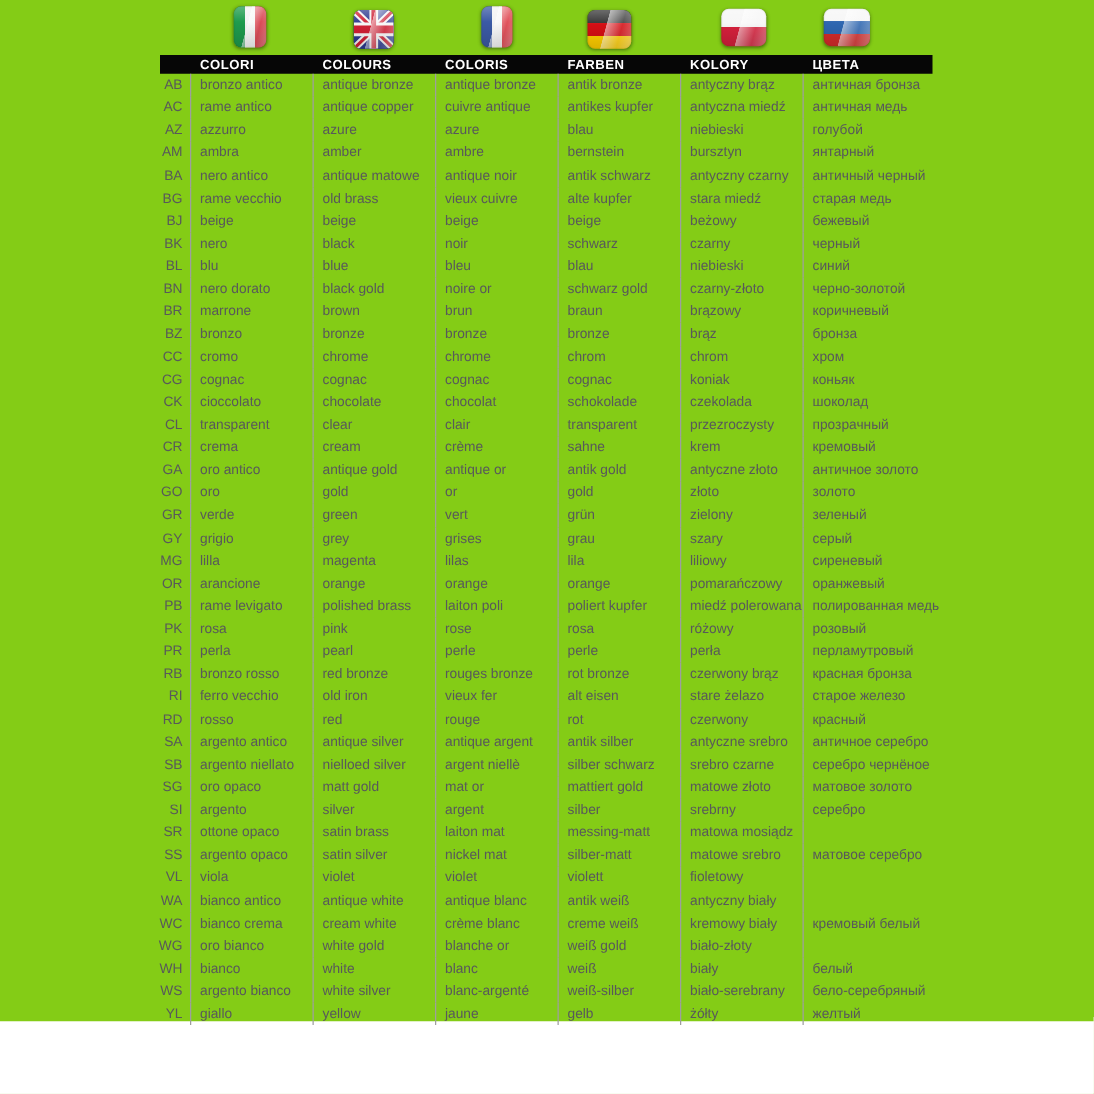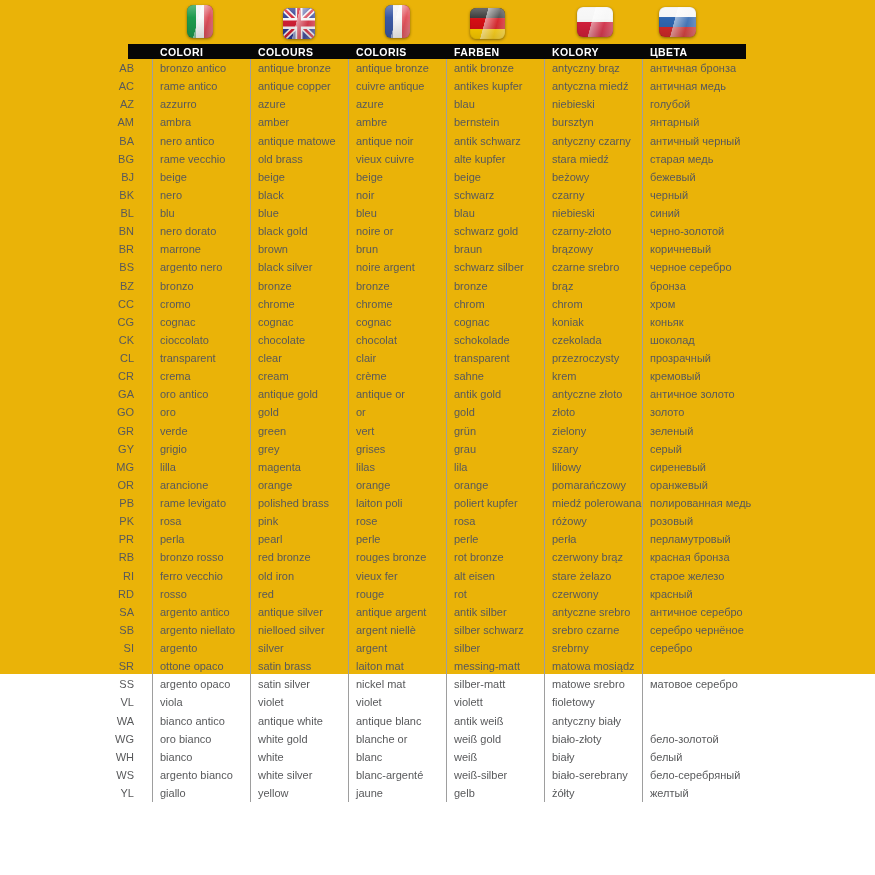--- a/index.html
+++ b/index.html
@@ -1,18 +1,18 @@
 <!DOCTYPE html>
 <html><head>
 <meta charset="utf-8">
 <style>
   * { margin:0; padding:0; box-sizing:border-box; }
   html,body { width:875px; height:875px; background:#ffffff; overflow:hidden;
               font-family:"Liberation Sans","DejaVu Sans",sans-serif; }
-  .sheet { position:relative; width:875px; height:674px; background:#eab308; }
+  .sheet { position:relative; width:875px; height:817px; background:#84cc16; }
 
   
   .flag { position:absolute; border-radius:6px; overflow:hidden;
           box-shadow:0 1px 3px rgba(0,0,0,.45), inset 0 0 1px rgba(0,0,0,.4); }
   .flag::after { content:""; position:absolute; inset:0; border-radius:inherit;
           background:linear-gradient(105deg, rgba(255,255,255,0) 42%,
                      rgba(255,255,255,.55) 43%, rgba(255,255,255,.12) 72%,
                      rgba(255,255,255,.38) 100%); }
   .flag::before { content:""; position:absolute; inset:0; border-radius:inherit;
           background:linear-gradient(to bottom, rgba(255,255,255,.28), rgba(255,255,255,0) 38%,
@@ -38,21 +38,21 @@
   .hcell { display:flex; align-items:center; padding-left:7px; color:#ffffff;
            font-size:10.5px; font-weight:bold; letter-spacing:.4px; white-space:nowrap; }
 
   
   .table-wrap { position:absolute; left:128px; top:59px; width:747px; height:816px; }
   .trow { display:grid; grid-template-columns:25px 98px 98px 98px 98px 98px auto;
           height:calc(816px / 45); }
   .cell { display:flex; align-items:center; padding-left:7px; font-size:11px;
           color:#58595b; white-space:nowrap; border-right:0; }
   .trow .cell:nth-child(-n+6) { border-right:1px solid #9e9e9e; }
-  .cell.code { justify-content:flex-end; padding-left:0; padding-right:18px;text-align:center; }
+  .cell.code { justify-content:flex-end; padding-left:0; padding-right:6px;text-align:center; }
 </style>
 </head>
 <body>
 
 <div class="sheet">
 
   <div class="flag flag-it"></div>
   <div class="flag flag-uk">
     <svg viewBox="0 0 60 36" preserveAspectRatio="none">
       <rect width="60" height="36" fill="#2b3990"></rect>
@@ -171,29 +171,20 @@
       <div class="trow">
         <div class="cell code">BR</div>
         <div class="cell">marrone</div>
         <div class="cell">brown</div>
         <div class="cell">brun</div>
         <div class="cell">braun</div>
         <div class="cell">brązowy</div>
         <div class="cell">коричневый</div>
       </div>
       <div class="trow">
-        <div class="cell code">BS</div>
-        <div class="cell">argento nero</div>
-        <div class="cell">black silver</div>
-        <div class="cell">noire argent</div>
-        <div class="cell">schwarz silber</div>
-        <div class="cell">czarne srebro</div>
-        <div class="cell">черное серебро</div>
-      </div>
-      <div class="trow">
         <div class="cell code">BZ</div>
         <div class="cell">bronzo</div>
         <div class="cell">bronze</div>
         <div class="cell">bronze</div>
         <div class="cell">bronze</div>
         <div class="cell">brąz</div>
         <div class="cell">бронза</div>
       </div>
       <div class="trow">
         <div class="cell code">CC</div>
@@ -360,20 +351,29 @@
       <div class="trow">
         <div class="cell code">SB</div>
         <div class="cell">argento niellato</div>
         <div class="cell">nielloed silver</div>
         <div class="cell">argent niellè</div>
         <div class="cell">silber schwarz</div>
         <div class="cell">srebro czarne</div>
         <div class="cell">серебро чернёное</div>
       </div>
       <div class="trow">
+        <div class="cell code">SG</div>
+        <div class="cell">oro opaco</div>
+        <div class="cell">matt gold</div>
+        <div class="cell">mat or</div>
+        <div class="cell">mattiert gold</div>
+        <div class="cell">matowe złoto</div>
+        <div class="cell">матовое золото</div>
+      </div>
+      <div class="trow">
         <div class="cell code">SI</div>
         <div class="cell">argento</div>
         <div class="cell">silver</div>
         <div class="cell">argent</div>
         <div class="cell">silber</div>
         <div class="cell">srebrny</div>
         <div class="cell">серебро</div>
       </div>
       <div class="trow">
         <div class="cell code">SR</div>
@@ -402,27 +402,35 @@
       </div>
       <div class="trow">
         <div class="cell code">WA</div>
         <div class="cell">bianco antico</div>
         <div class="cell">antique white</div>
         <div class="cell">antique blanc</div>
         <div class="cell">antik weiß</div>
         <div class="cell">antyczny biały</div>
       </div>
       <div class="trow">
+        <div class="cell code">WC</div>
+        <div class="cell">bianco crema</div>
+        <div class="cell">cream white</div>
+        <div class="cell">crème blanc</div>
+        <div class="cell">creme weiß</div>
+        <div class="cell">kremowy biały</div>
+        <div class="cell">кремовый белый</div>
+      </div>
+      <div class="trow">
         <div class="cell code">WG</div>
         <div class="cell">oro bianco</div>
         <div class="cell">white gold</div>
         <div class="cell">blanche or</div>
         <div class="cell">weiß gold</div>
         <div class="cell">biało-złoty</div>
-        <div class="cell">бело-золотой</div>
       </div>
       <div class="trow">
         <div class="cell code">WH</div>
         <div class="cell">bianco</div>
         <div class="cell">white</div>
         <div class="cell">blanc</div>
         <div class="cell">weiß</div>
         <div class="cell">biały</div>
         <div class="cell">белый</div>
       </div>

